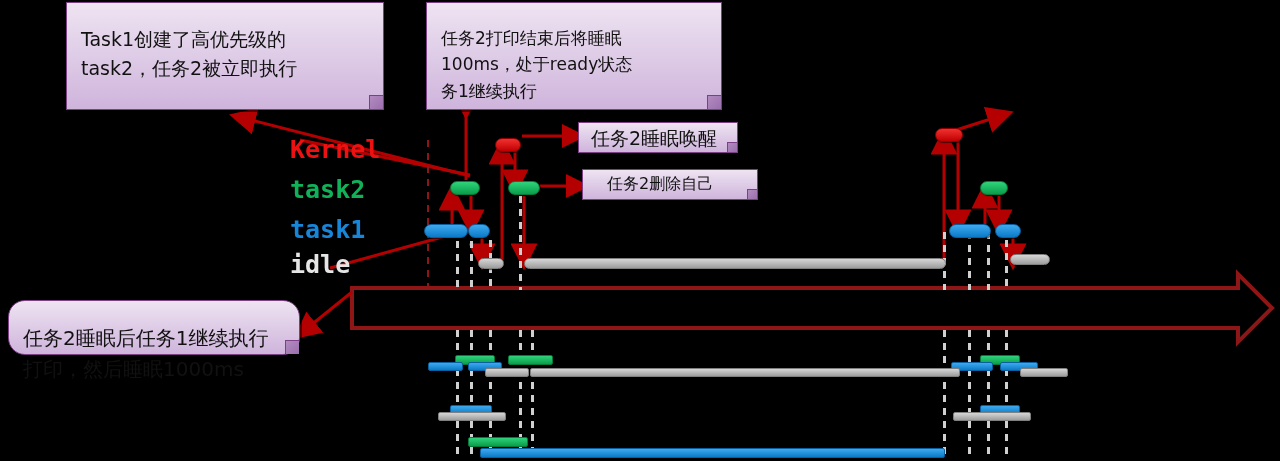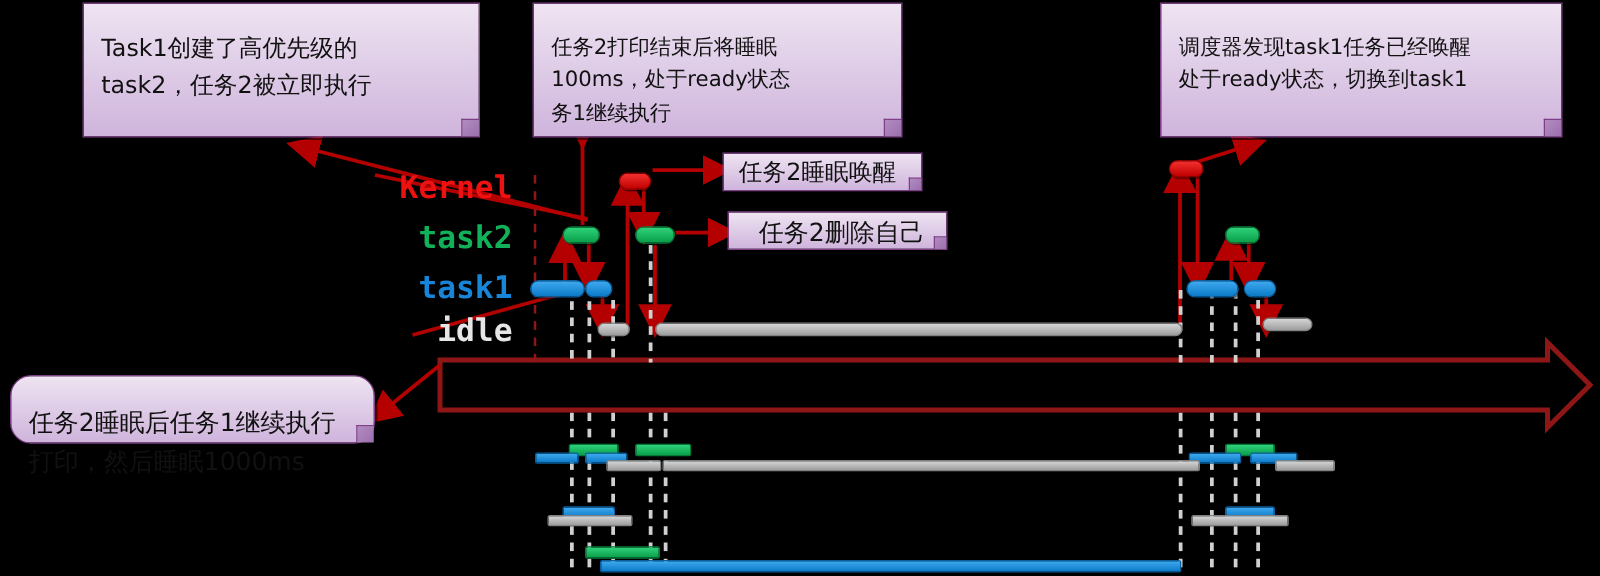--- a/index.html
+++ b/index.html
@@ -38,31 +38,30 @@
     border-left: 1px solid #7d3f86;
     border-top: 1px solid #7d3f86;
   }
   .callout.small { padding: 4px 12px 5px 12px; line-height: 1.25; }
   .callout.small::after { width: 9px; height: 9px; }
 
   #callout-1 { left: 66px;  top: 2px;   width: 318px; height: 108px; font-size: 19px; }
   #callout-2 { left: 426px; top: 2px;   width: 296px; height: 108px; font-size: 17px; }
   #callout-3 { left: 928px; top: 2px;   width: 322px; height: 108px; font-size: 17px; }
   #callout-4 { left: 578px; top: 122px; width: 160px; height: 31px;  font-size: 19px; }
-  #callout-5 { left: 582px; top: 169px; width: 176px; height: 31px;  font-size: 20px; padding-left: 24px; }
+  #callout-5 { left: 582px; top: 169px; width: 176px; height: 31px;  font-size: 16px; padding-left: 24px; }
   #callout-6 { left: 8px;   top: 300px; width: 292px; height: 55px;  font-size: 20px; border-radius: 17px; }
 
   
   .lane-label {
     position: absolute;
     font-family: "DejaVu Sans Mono", monospace;
     font-size: 25px;
     font-weight: bold;
     letter-spacing: 0px;
-    text-align: right;
     width: 120px;
     right: auto;
   }
   #label-kernel { left: 290px; top: 135px; color: #ee1111; }
   #label-task2  { left: 290px; top: 175px; color: #11b15a; }
   #label-task1  { left: 290px; top: 215px; color: #1886d8; }
   #label-idle   { left: 290px; top: 250px; color: #e5e5e5; }
 
   
   .bar {
@@ -147,22 +146,20 @@
     <line x1="999" y1="192" x2="999" y2="222" stroke="#b40000" stroke-width="3" marker-end="url(#ah)"></line>
 
     <line x1="1013" y1="230" x2="1013" y2="256" stroke="#b40000" stroke-width="3" marker-end="url(#ah)"></line>
   </svg>
 
   <div class="callout" id="callout-1">Task1创建了高优先级的
 task2，任务2被立即执行</div>
   <div class="callout" id="callout-2">任务2打印结束后将睡眠
 100ms，处于ready状态
 务1继续执行</div>
-  <div class="callout" id="callout-3">调度器发现task1任务已经唤醒
-处于ready状态，切换到task1</div>
   <div class="callout small" id="callout-4">任务2睡眠唤醒</div>
   <div class="callout small" id="callout-5">任务2删除自己</div>
   <div class="callout" id="callout-6">任务2睡眠后任务1继续执行
 打印，然后睡眠1000ms</div>
 
   <div class="lane-label" id="label-kernel">Kernel</div>
   <div class="lane-label" id="label-task2">task2</div>
   <div class="lane-label" id="label-task1">task1</div>
   <div class="lane-label" id="label-idle">idle</div>
 

